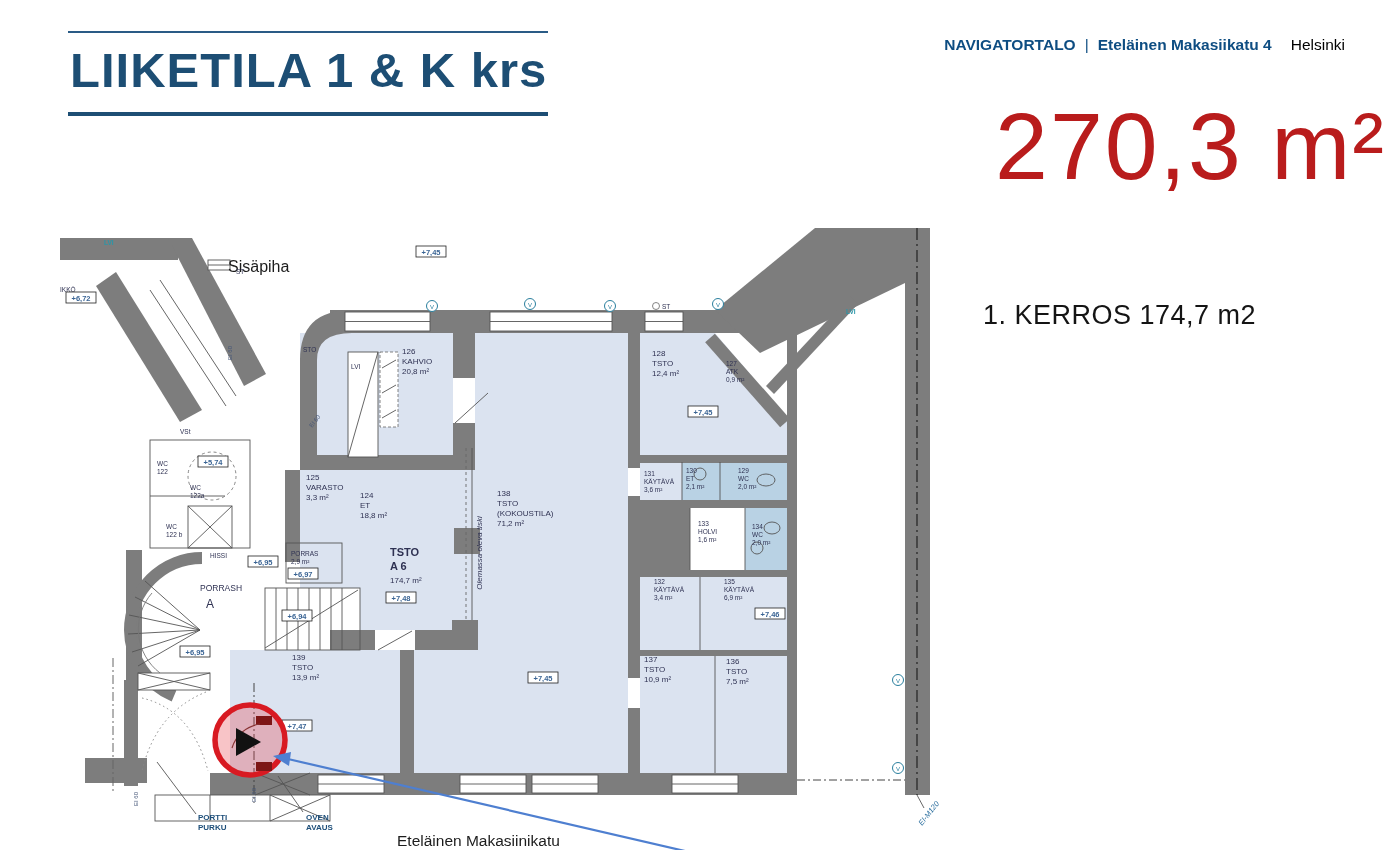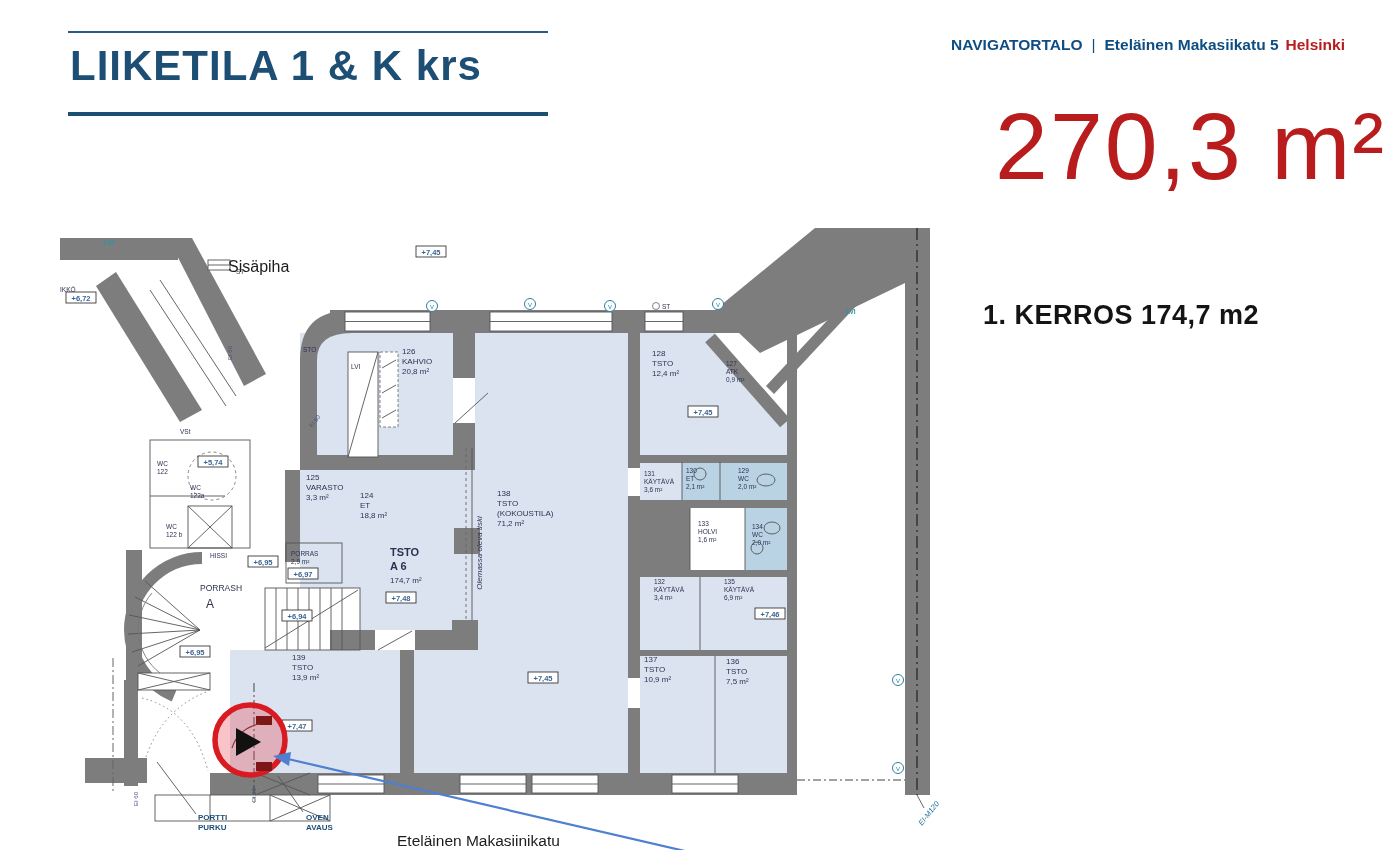--- a/index.html
+++ b/index.html
@@ -1,46 +1,46 @@
 <!DOCTYPE html>
 <html><head>
 <meta charset="utf-8">
 <style>
   html,body{margin:0;padding:0;background:#fff;}
   body{width:1400px;height:850px;position:relative;overflow:hidden;
        font-family:"Liberation Sans","DejaVu Sans",sans-serif;}
   .abs{position:absolute;}
   #title-rule-top{left:68px;top:31px;width:480px;height:2px;background:#2a5b86;}
-  #page-title{left:70px;top:42px;font-size:42px;font-weight:600;color:#1d4e74;letter-spacing:1px;}
+  #page-title{left:70px;top:42px;font-size:49px;font-weight:600;color:#1d4e74;letter-spacing:1px;}
   #title-rule-bottom{left:68px;top:112px;width:480px;height:4px;background:#1d4e74;}
   #top-right-header{right:55px;top:36px;font-size:15.5px;font-weight:700;color:#0e4d82;white-space:nowrap;}
   #top-right-header .sep{margin:0 9px;color:#0e4d82;font-weight:400;}
-  #top-right-header .city{color:#b91c1c;font-weight:700;margin-left:7px;}
+  #top-right-header .city{color:#000000;font-weight:400;margin-left:19px;}
   #total-area{right:14px;top:92px;font-size:95px;color:#b91c1c;font-weight:400;letter-spacing:2px;}
-  #floor-heading{left:983px;top:300px;font-size:27px;color:#141414;font-weight:700;letter-spacing:0.5px;}
+  #floor-heading{left:983px;top:300px;font-size:27px;color:#141414;font-weight:400;letter-spacing:0.5px;}
   #plan-wrap{left:60px;top:228px;width:880px;height:622px;}
   svg text{font-family:"Liberation Sans","DejaVu Sans",sans-serif;}
   .rlbl{font-size:8px;fill:#2e3152;font-weight:500;}
   .rsm{font-size:6.5px;fill:#2e3152;font-weight:500;}
   .lvl{font-size:7.5px;fill:#3a6494;font-weight:600;}
   .teal{font-size:6.5px;fill:#2a96a8;font-weight:600;}
   .big{font-size:11px;fill:#2e3152;font-weight:600;}
   .annot{font-size:8px;fill:#1d4e79;font-weight:700;}
   .thin{stroke:#555;stroke-width:0.9;fill:none;}
   .wwin{fill:#fff;stroke:#555;stroke-width:0.9;}
 </style>
 </head>
 <body>
 
 <div class="abs" id="title-rule-top"></div>
 <div class="abs" id="page-title">LIIKETILA 1 &amp; K krs</div>
 <div class="abs" id="title-rule-bottom"></div>
 
 <div class="abs" id="top-right-header">
-  <span>NAVIGATORTALO</span><span class="sep">|</span><span>Eteläinen Makasiikatu 5</span><span class="city">Helsinki</span>
+  <span>NAVIGATORTALO</span><span class="sep">|</span><span>Eteläinen Makasiikatu 4</span><span class="city">Helsinki</span>
 </div>
 <div class="abs" id="total-area">270,3 m²</div>
 <div class="abs" id="floor-heading">1. KERROS 174,7 m2</div>
 
 <div class="abs" id="plan-wrap">
 <svg width="880" height="622" viewBox="0 0 880 622">
 
   <g>
     <rect x="240" y="105" width="330" height="440" fill="#dbe3f0"></rect>
     <rect x="170" y="422" width="70" height="123" fill="#dbe3f0"></rect>

